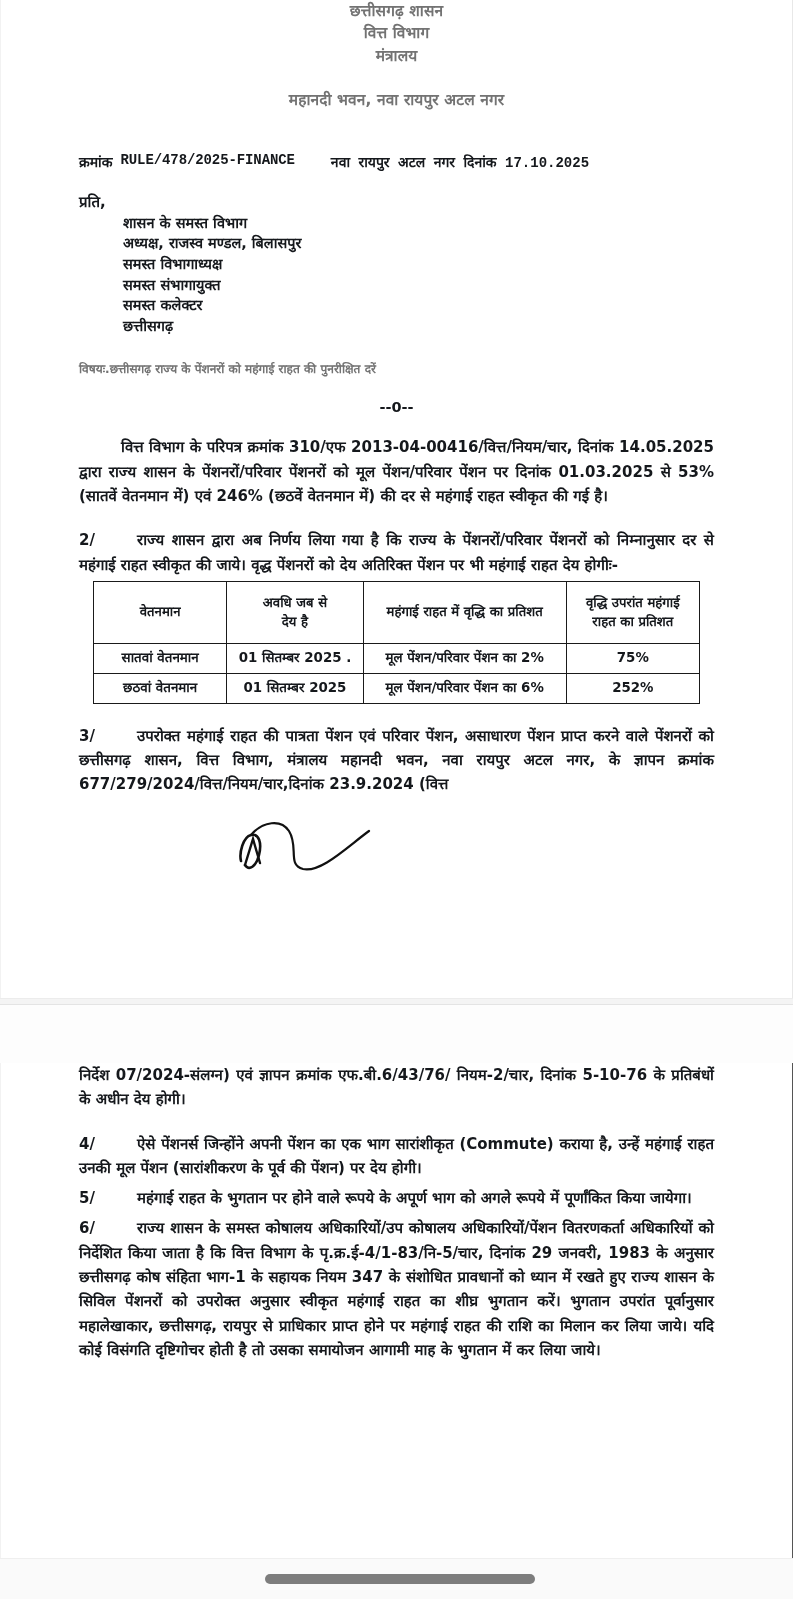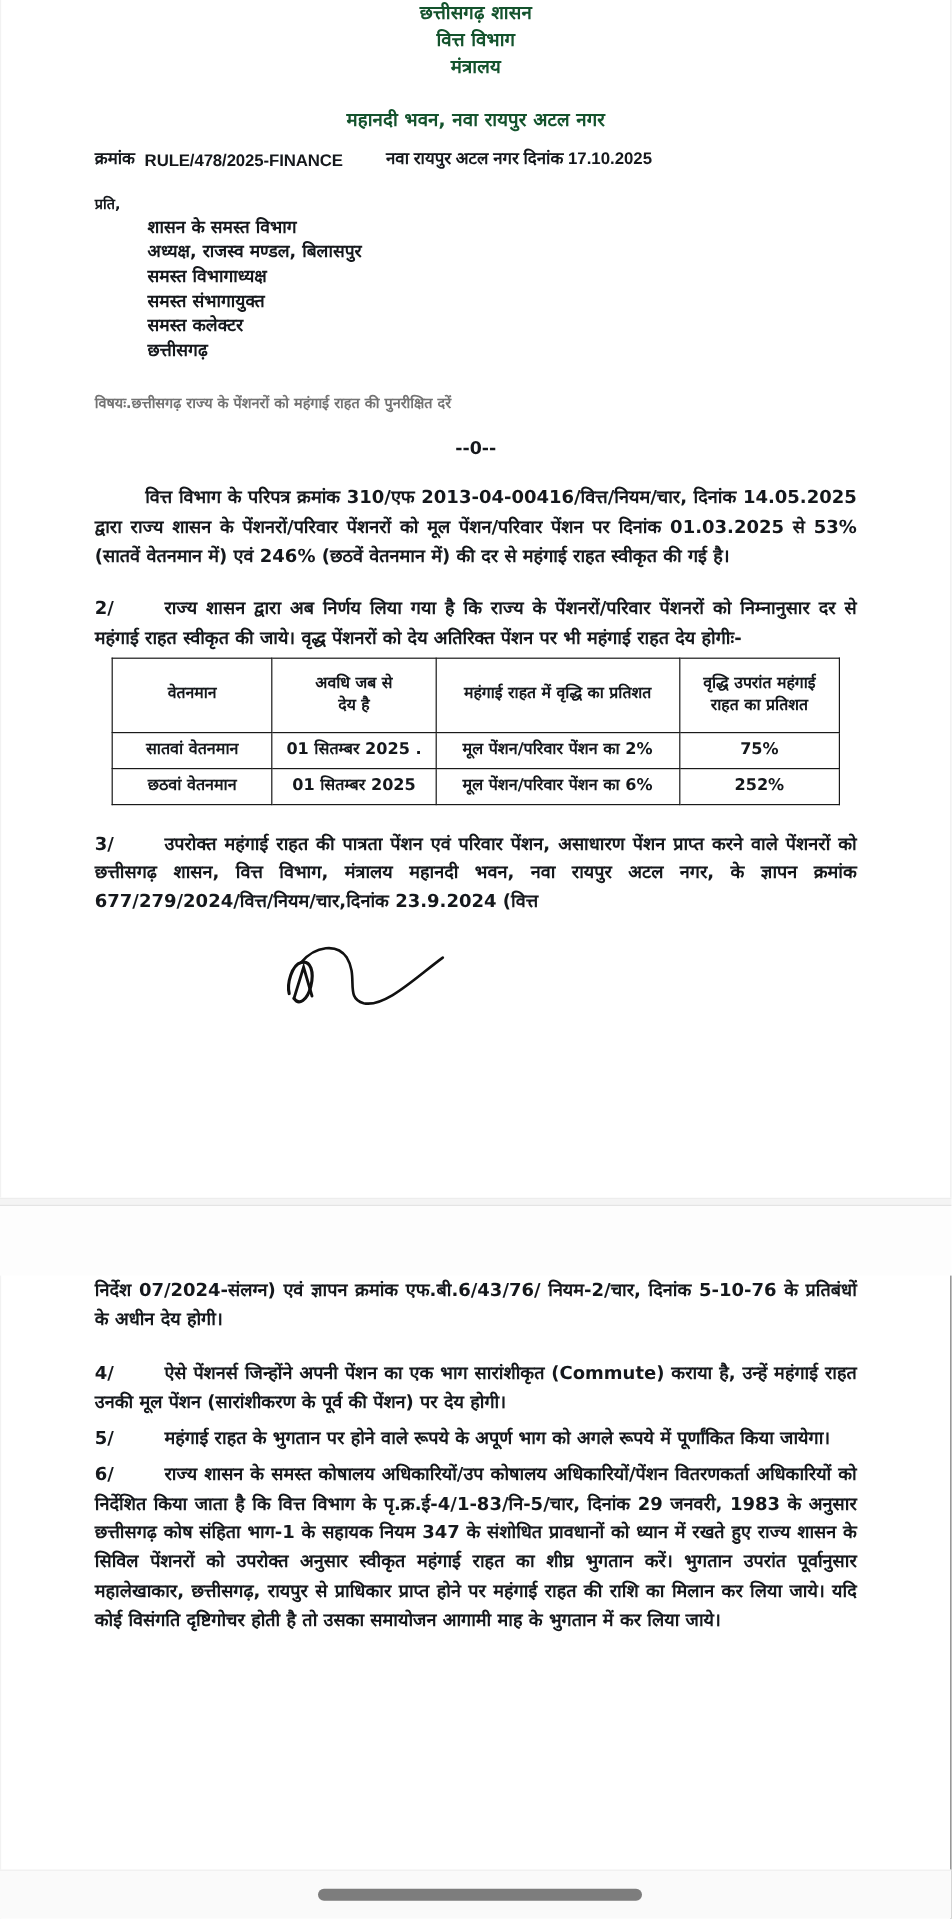--- a/index.html
+++ b/index.html
@@ -50,47 +50,47 @@
     padding: 0 78px;
   }
 
   
   .hdr {
     text-align: center;
     font-family: "DejaVu Sans", sans-serif;
     font-weight: 700;
     font-size: 15.5px;
     line-height: 1.45;
-    color: #14532d;
+    color: #737373;
     letter-spacing: 0.1px;
   }
   .hdr-line { display: block; }
   .hdr-address {
     font-size: 15.5px;
     margin-top: 22px;
   }
 
   .refline {
-    margin-top: 10px;
-    font-family: Liberation Sans, sans-serif;
+    margin-top: 40px;
+    font-family: Liberation Mono, monospace;
     font-size: 14px;
     font-weight: 700;
     color: #15181c;
     display: flex;
-    align-items: flex-end;
+    align-items: flex-start;
     white-space: nowrap;
   }
   .refline .ref-no { margin-right: 8px; }
   .refline .ref-code { letter-spacing: -0.1px; }
   .refline .ref-place { margin-left: 36px; font-weight: 700; }
 
   .to-label {
     margin-top: 20px;
     font-family: "DejaVu Sans", sans-serif;
-    font-size: 12px;
+    font-size: 15px;
     font-weight: 700;
     color: #15181c;
   }
   .to-list {
     margin: 2px 0 0 44px;
     padding: 0;
     list-style: none;
   }
   .to-list li {
     font-family: "DejaVu Sans", sans-serif;

